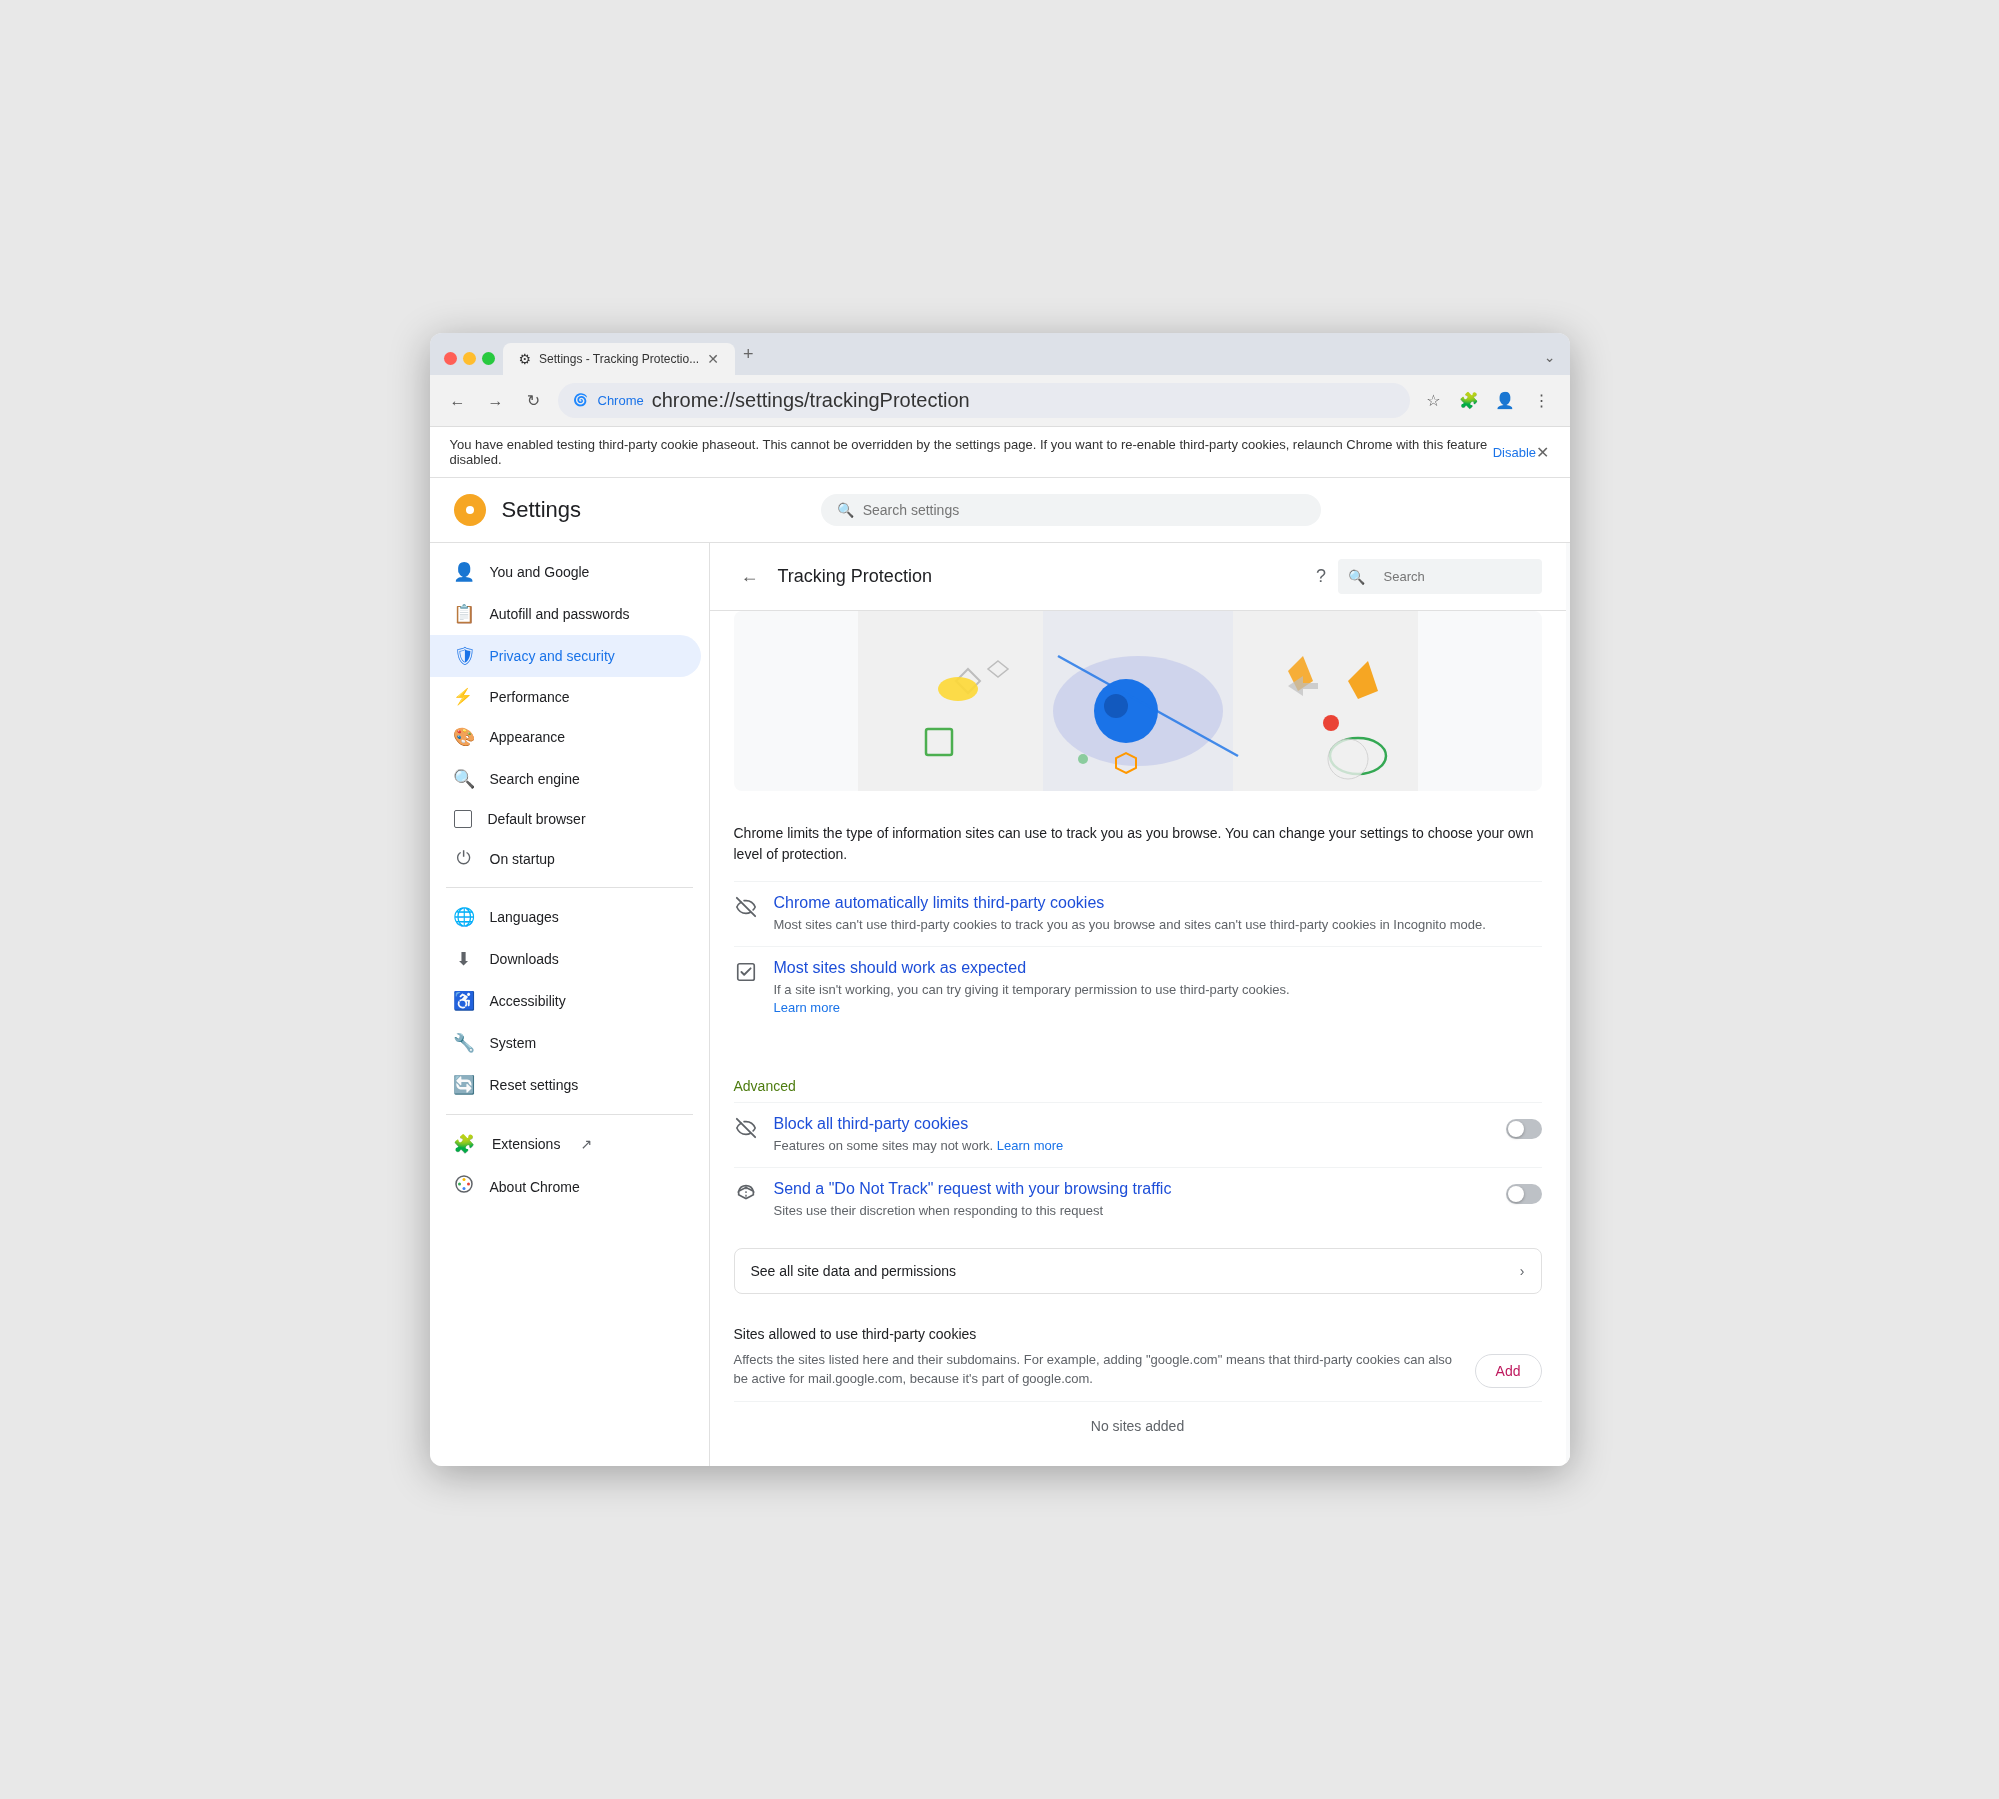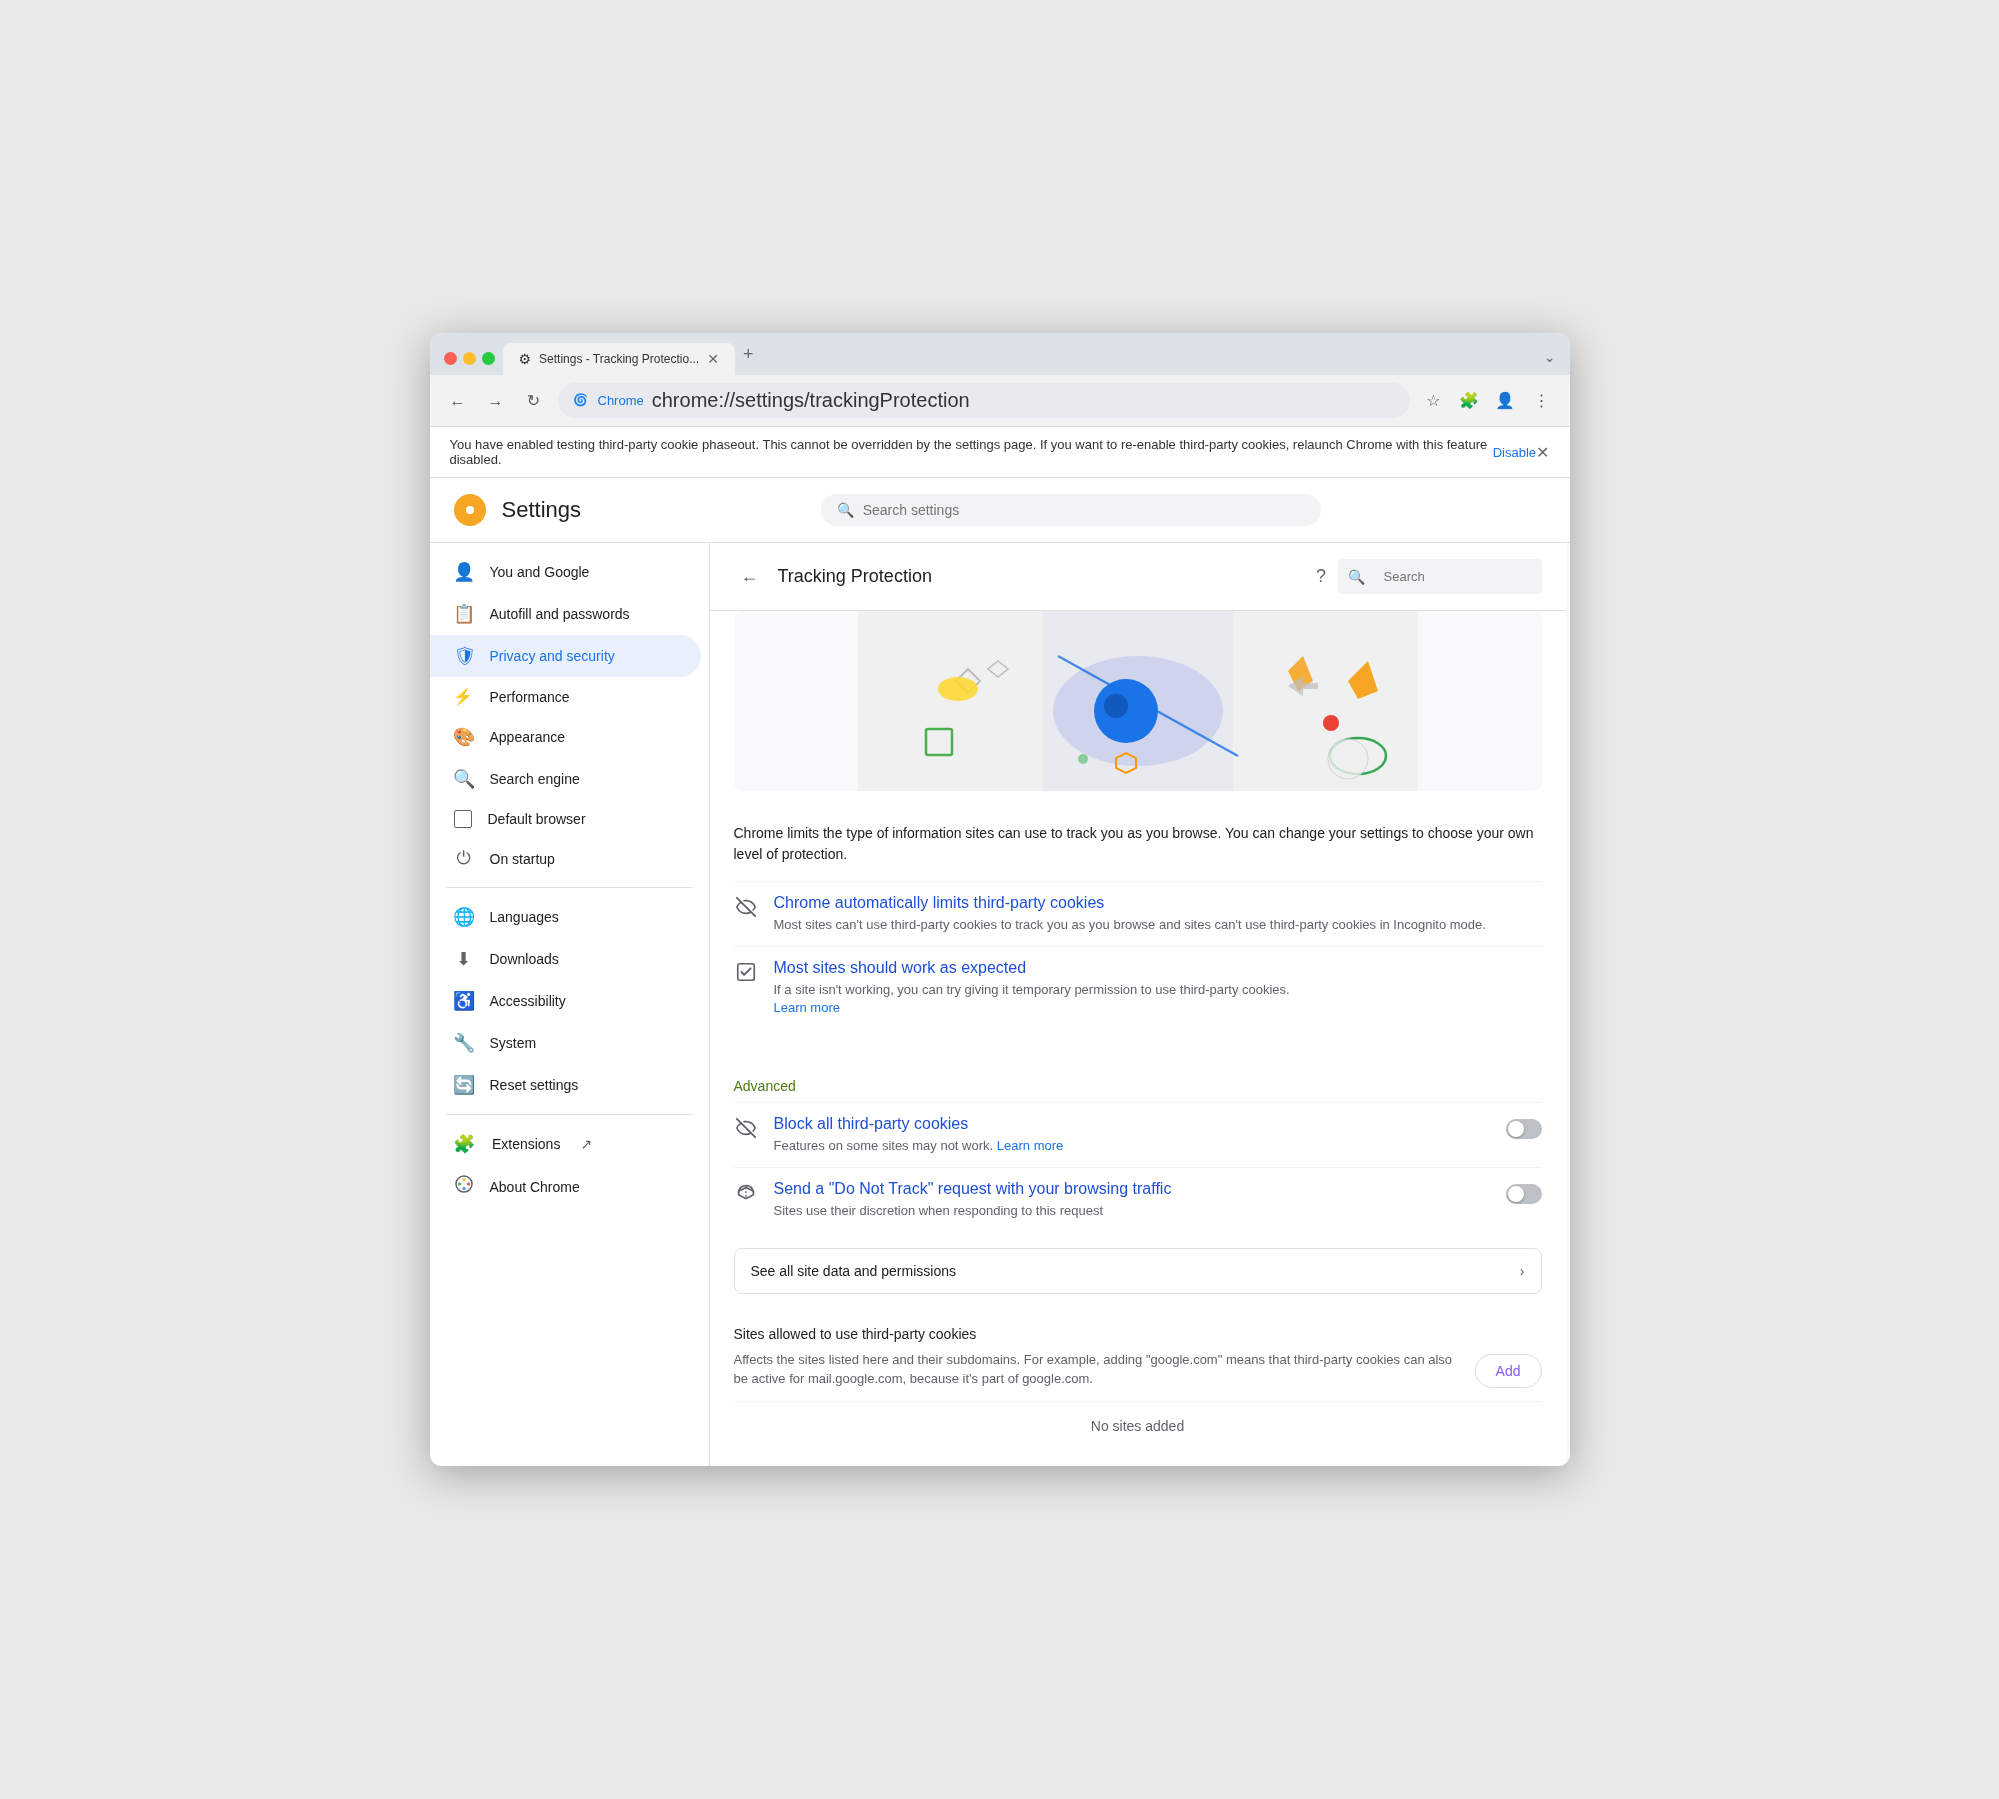--- a/index.html
+++ b/index.html
@@ -364,21 +364,21 @@
     }
     .clickable-row-text { flex: 1; font-size: 14px; color: #202124; }
     .chevron-right { color: #5f6368; font-size: 14px; }
 
     .add-button {
       background: none;
       border: 1px solid #dadce0;
       border-radius: 20px;
       padding: 8px 20px;
       font-size: 14px;
-      color: #8b5cf6;
+      color: #be185d;
       cursor: pointer;
       font-weight: 500;
     }
     .sites-section {
       padding: 16px 24px;
     }
     .sites-title {
       font-size: 14px;
       font-weight: 500;
       color: #202124;

